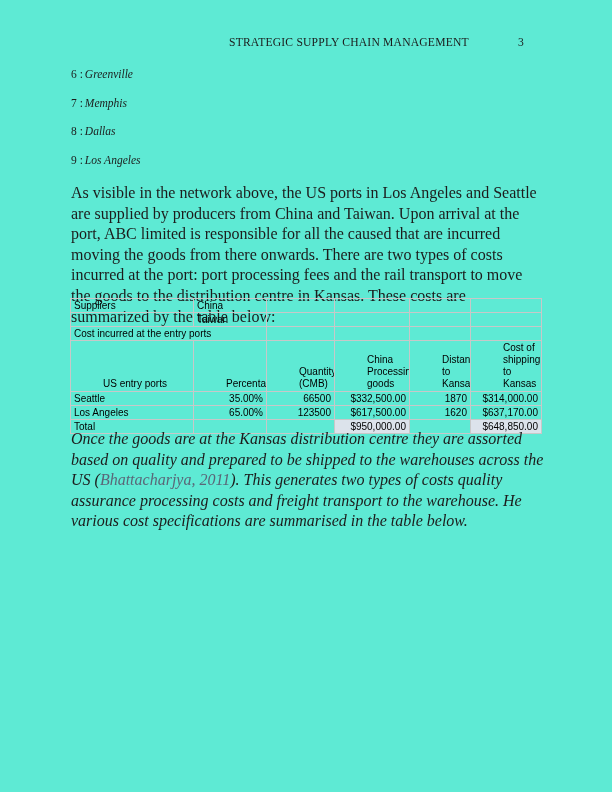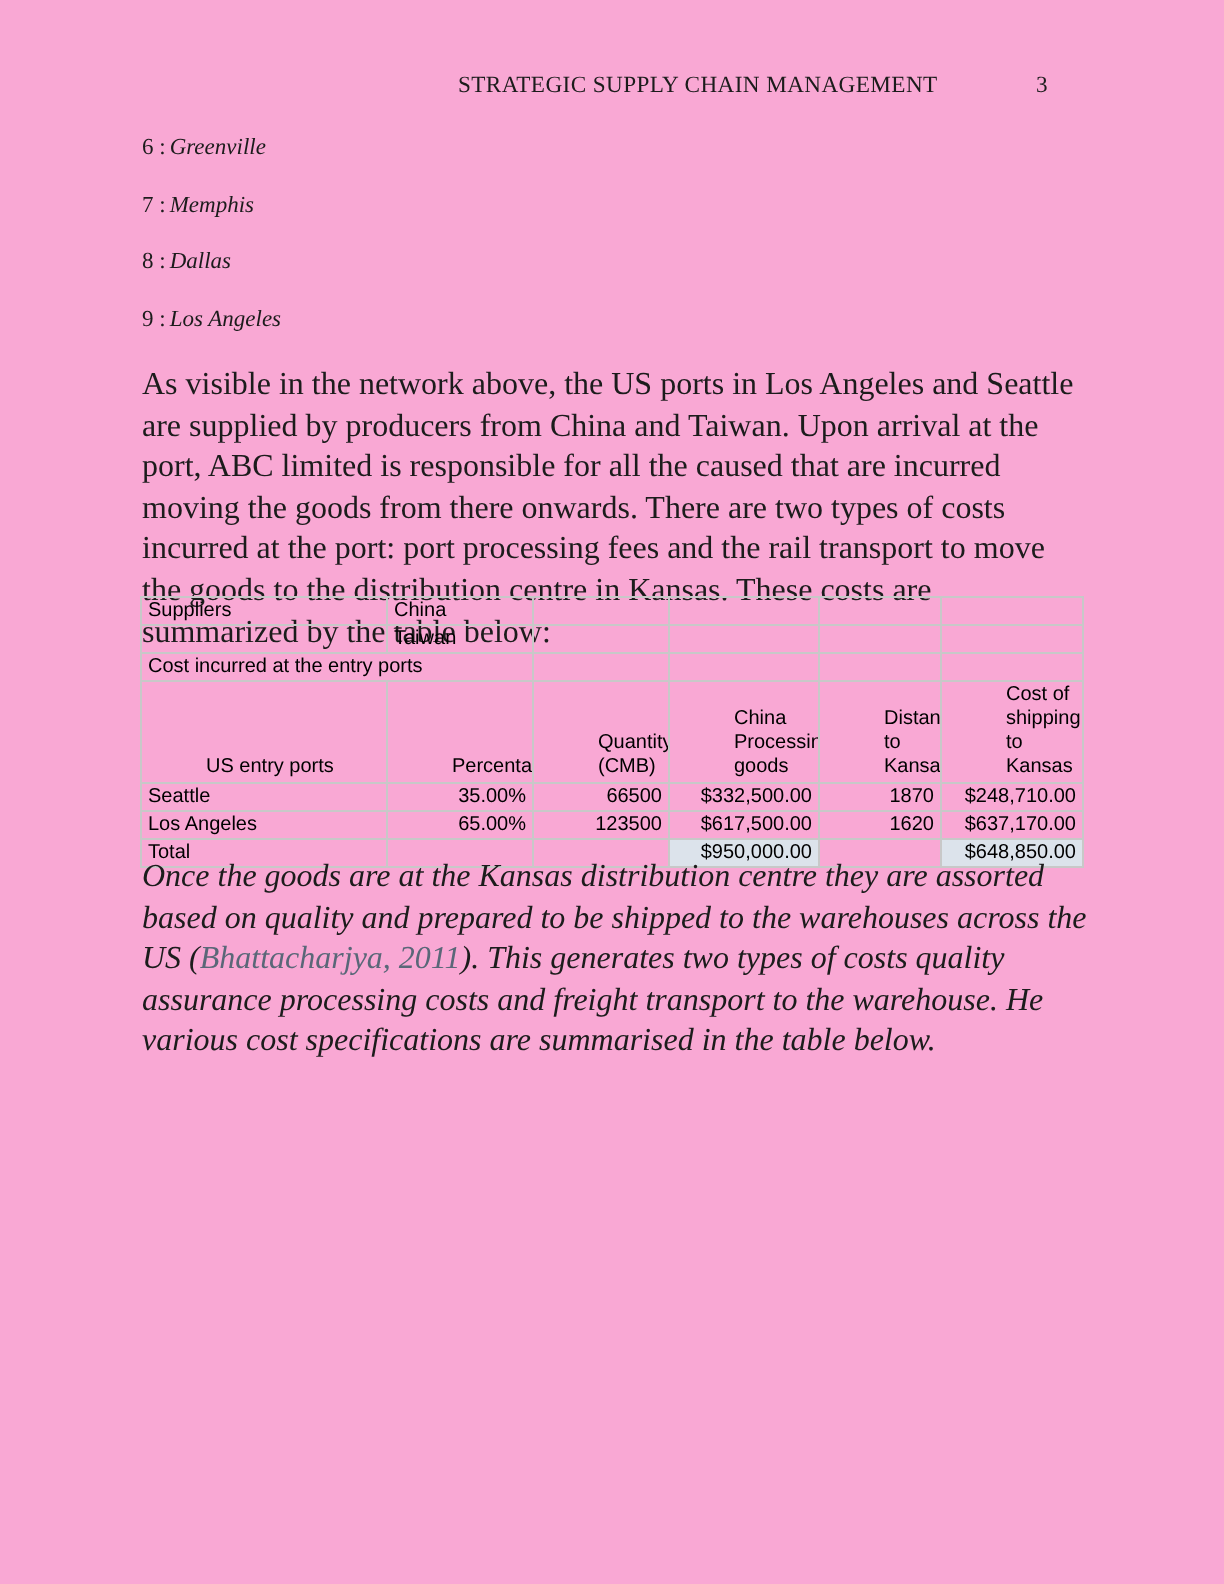--- a/index.html
+++ b/index.html
@@ -1,19 +1,19 @@
 <!DOCTYPE html>
 <html><head>
 <meta charset="utf-8">
 <style>
   html,body{margin:0;padding:0;background:#ffffff;}
   .page{
     position:relative;
     width:612px;height:792px;
-    background:#f9a8d4;
+    background:#5eead4;
     font-family:"Liberation Serif", serif;
     color:#1c1c1c;
     overflow:hidden;
   }
   
   .running-head{position:absolute;top:36px;left:0;width:612px;height:16px;font-size:11.6px;}
   .rh-title{position:absolute;left:229px;top:0;letter-spacing:0.2px;white-space:nowrap;}
   .rh-num{position:absolute;left:518px;top:0;}
   
   .port-list{position:absolute;left:71px;top:68px;}
@@ -141,21 +141,21 @@
         <div>Cost of shipping</div>
             <div>to Kansas</div>
       </td>
     </tr>
     <tr>
       <td>Seattle</td>
       <td class="num">35.00%</td>
       <td class="num">66500</td>
       <td class="num">$332,500.00</td>
       <td class="num">1870</td>
-      <td class="num">$248,710.00</td>
+      <td class="num">$314,000.00</td>
     </tr>
     <tr>
       <td>Los Angeles</td>
       <td class="num">65.00%</td>
       <td class="num">123500</td>
       <td class="num">$617,500.00</td>
       <td class="num">1620</td>
       <td class="num">$637,170.00</td>
     </tr>
     <tr>

